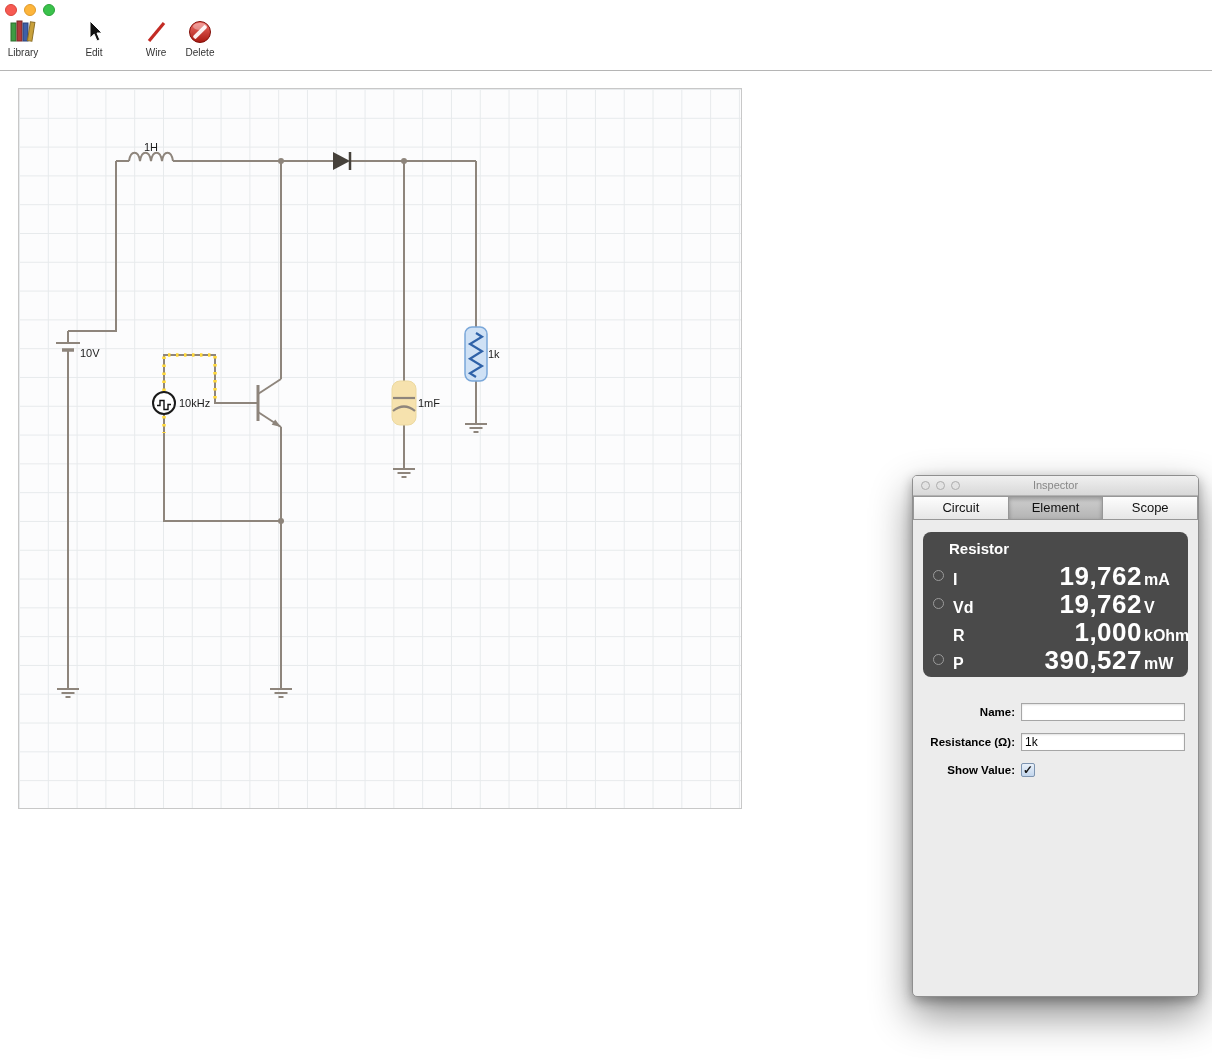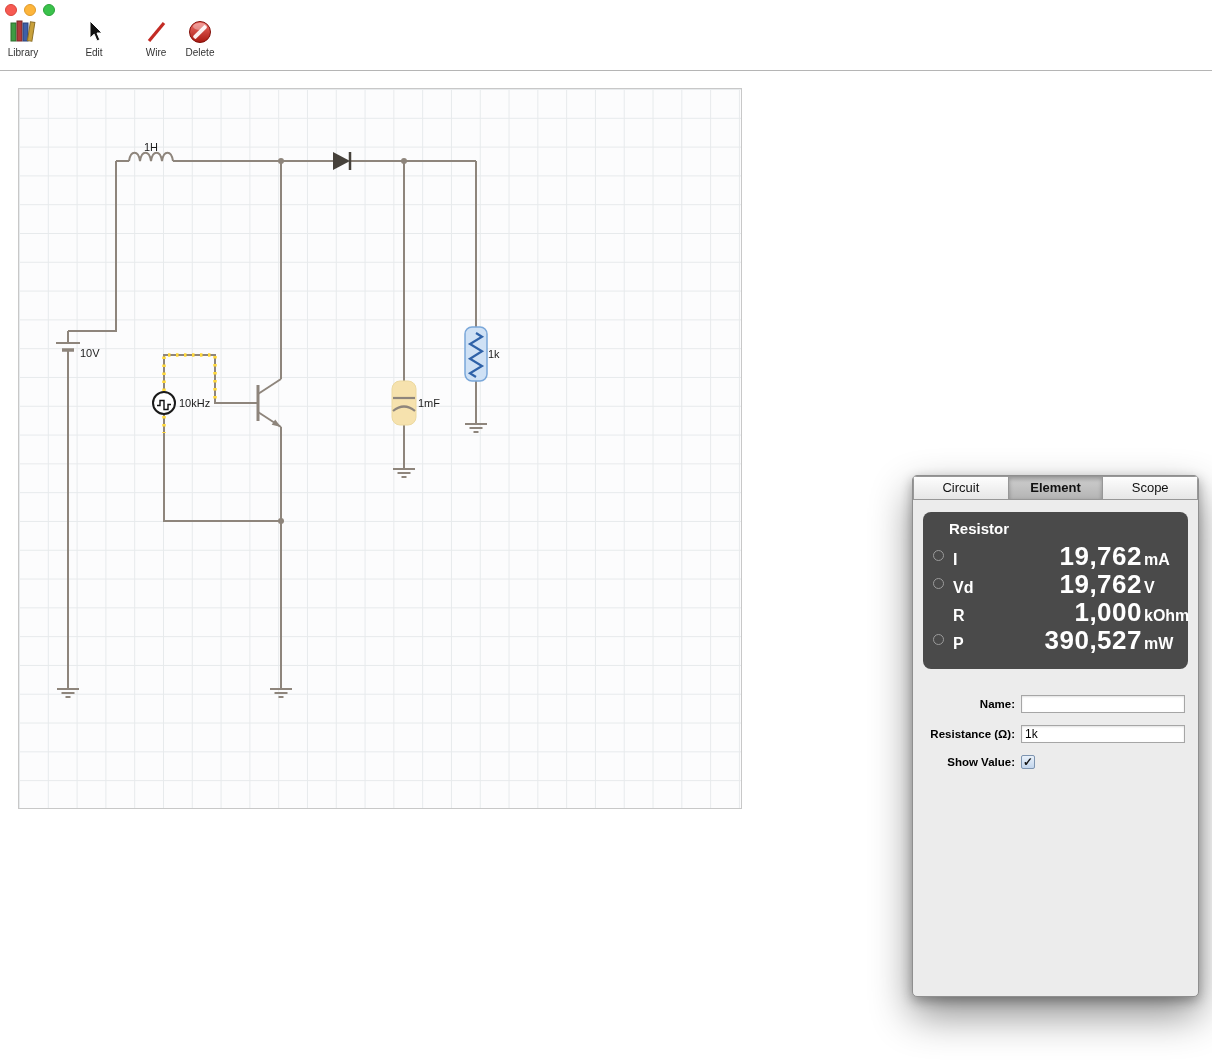--- a/index.html
+++ b/index.html
@@ -30,22 +30,22 @@
   
   .inspector{position:absolute;left:912px;top:475px;width:287px;height:522px;background:#ececec;border:1px solid #8f8f8f;border-radius:5px;
     box-shadow:0 18px 40px rgba(0,0,0,.45),0 4px 12px rgba(0,0,0,.3);box-sizing:border-box;overflow:hidden;}
   .ititle{height:19px;background:linear-gradient(#f0f0f0,#d8d8d8);border-bottom:1px solid #b2b2b2;position:relative;}
   .idots{position:absolute;left:8px;top:5px;display:flex;gap:6px;}
   .idot{width:9px;height:9px;border-radius:50%;background:#e3e3e3;border:1px solid #adadad;box-sizing:border-box;}
   .ititle-text{text-align:center;font-size:11px;color:#878787;line-height:18px;}
   .itabs{display:flex;height:24px;background:linear-gradient(#ebebeb,#d4d4d4);}
   .itab{flex:1;border:1px solid #979797;border-left:none;background:linear-gradient(#fdfdfd,#e6e6e6);font-size:13px;color:#111;text-align:center;line-height:22px;box-sizing:border-box;cursor:default;}
   .itab:first-child{border-left:1px solid #979797;}
-  .itab.active{background:linear-gradient(#cfcfcf,#b4b4b4);box-shadow:inset 0 2px 4px rgba(0,0,0,.28);font-weight:bold;}
-  .panel{margin:12px 10px 0;background:#4a4a4a;border-radius:8px;padding:6px 10px 16px;color:#fff;}
+  .itab.active{background:linear-gradient(#cfcfcf,#b4b4b4);box-shadow:inset 0 2px 4px rgba(0,0,0,.28);font-weight:normal;}
+  .panel{margin:12px 10px 0;background:#4a4a4a;border-radius:8px;padding:6px 10px 4px;color:#fff;}
   .ptitle{font-size:15px;font-weight:bold;margin:2px 0 4px 16px;}
   .mrow{display:flex;align-items:baseline;height:28px;}
   .radio{width:11px;height:11px;border:1.5px solid #9b9b9b;border-radius:50%;align-self:center;box-sizing:border-box;flex:none;background:transparent;}
   .radio.none{border-color:transparent;}
   .mlabel{font-size:16px;font-weight:bold;margin-left:9px;width:28px;flex:none;}
   .mvalue{flex:1;text-align:right;font-size:26px;font-weight:bold;letter-spacing:.5px;white-space:nowrap;}
   .munit{width:34px;flex:none;font-size:16px;font-weight:bold;padding-left:2px;}
   .pbtn{display:block;width:calc(100% + 16px);margin:7px -8px 0;height:26px;background:linear-gradient(#787878,#4f4f4f);border:2px solid #d9d9d9;border-radius:7px;color:#fff;font-weight:bold;font-size:13px;font-family:"Liberation Sans",sans-serif;box-sizing:border-box;cursor:default;}
   .form{margin-top:26px;}
   .frow{display:flex;align-items:center;margin-bottom:12px;}
@@ -188,20 +188,28 @@
 
     <text x="132" y="62" text-anchor="middle">1H</text>
     <text x="61" y="268">10V</text>
     <text x="160" y="318">10kHz</text>
     <text x="399" y="318">1mF</text>
     <text x="469" y="269">1k</text>
   </svg>
 </div>
 
 <div class="inspector">
+  <div class="ititle">
+    <div class="idots">
+      <span class="idot"></span>
+      <span class="idot"></span>
+      <span class="idot"></span>
+    </div>
+    <div class="ititle-text">Inspector</div>
+  </div>
 
   <div class="itabs">
     <div class="itab">Circuit</div>
     <div class="itab active">Element</div>
     <div class="itab">Scope</div>
   </div>
 
   <div class="panel">
     <div class="ptitle">Resistor</div>
 

